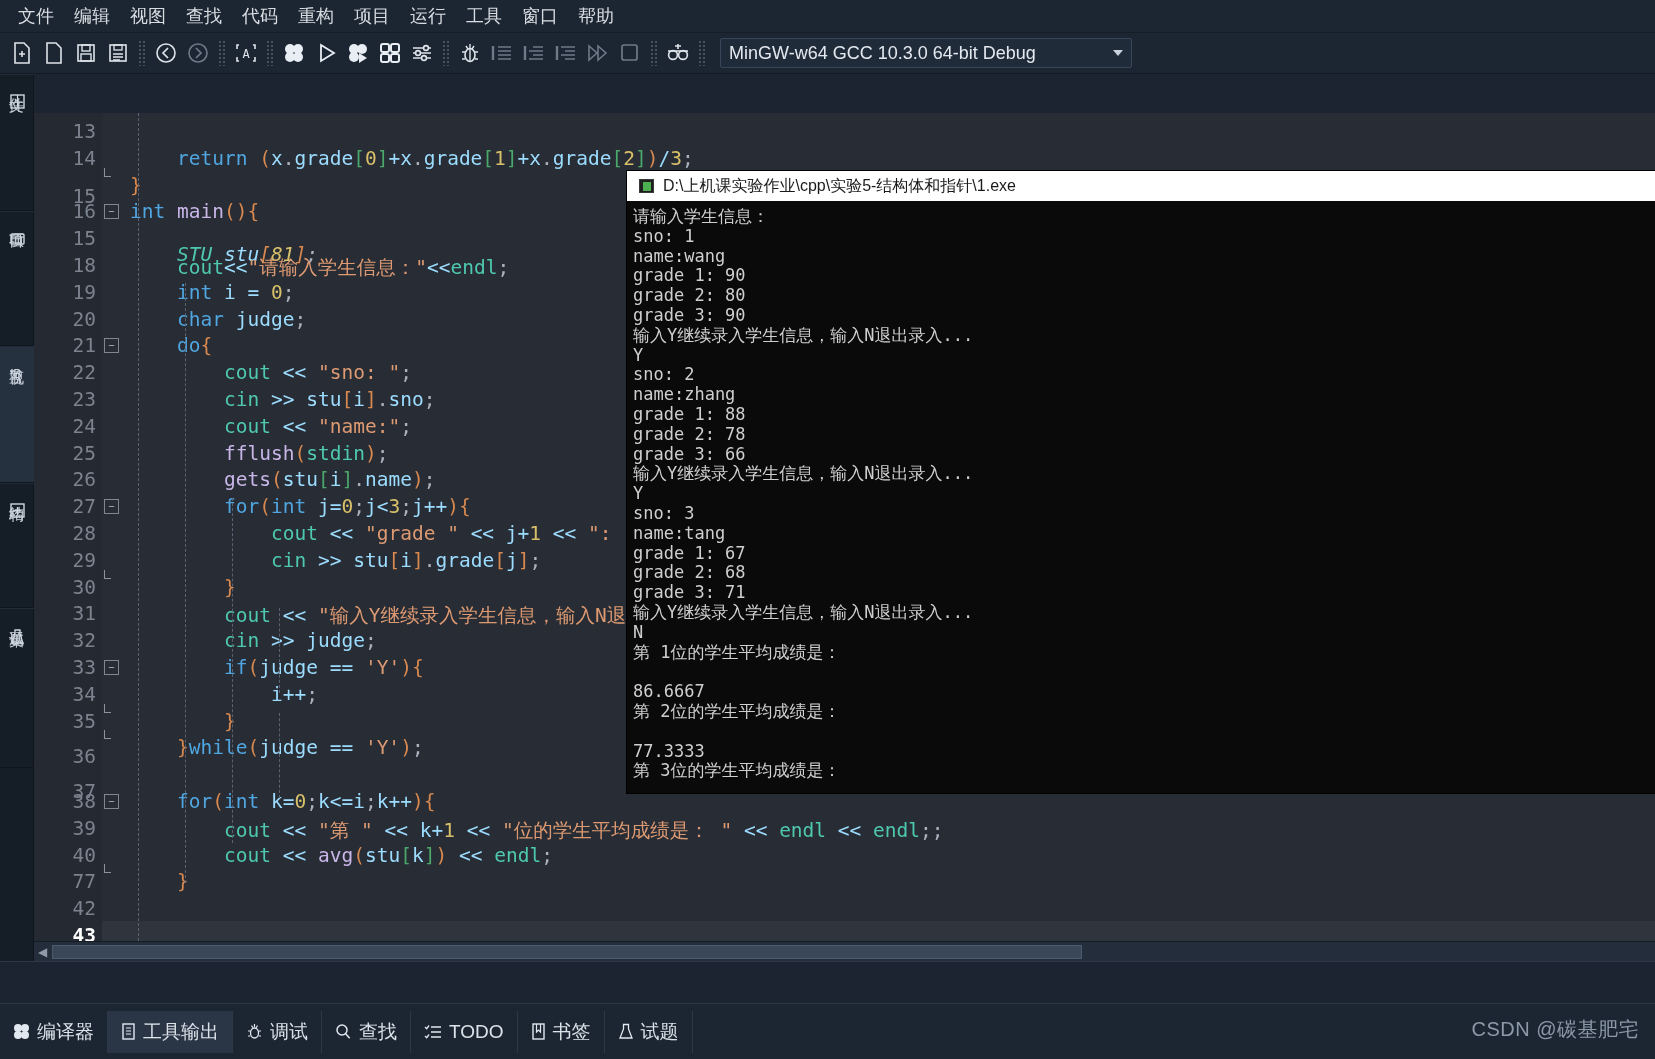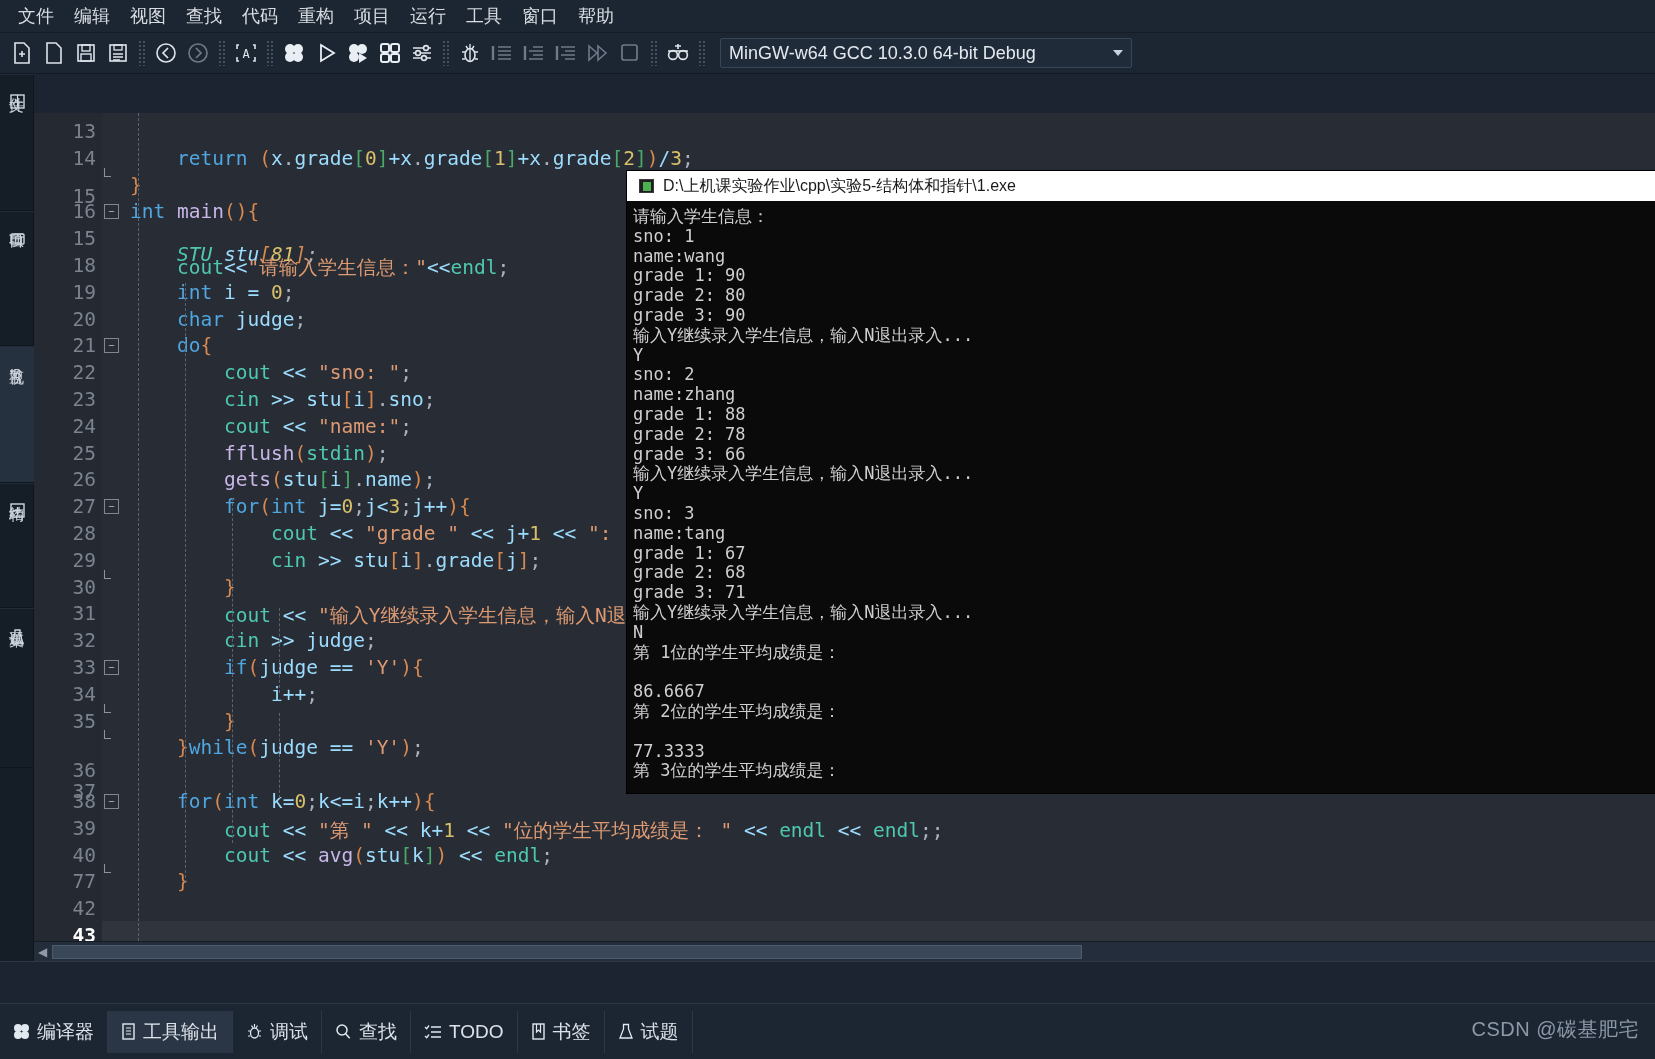--- a/index.html
+++ b/index.html
@@ -507,21 +507,21 @@
         <div class="lnum" style="top: 516.2px;">32</div>
         <div class="codetext" style="top: 516.2px;"><span class="pun"> </span><span class="pun"> </span><span class="pun"> </span><span class="pun"> </span><span class="pun"> </span><span class="pun"> </span><span class="pun"> </span><span class="pun"> </span><span class="typ">cin</span><span class="pun"> </span><span class="op">&gt;&gt;</span><span class="pun"> </span><span class="var">judge</span><span class="pun">;</span></div>
         <div class="lnum" style="top: 543px;">33</div>
         <div class="fold" style="top: 547px;">−</div>
         <div class="codetext" style="top: 543px;"><span class="pun"> </span><span class="pun"> </span><span class="pun"> </span><span class="pun"> </span><span class="pun"> </span><span class="pun"> </span><span class="pun"> </span><span class="pun"> </span><span class="kw">if</span><span class="br1">(</span><span class="var">judge</span><span class="pun"> </span><span class="op">==</span><span class="pun"> </span><span class="str">'Y'</span><span class="br1">)</span><span class="br1">{</span></div>
         <div class="lnum" style="top: 569.8px;">34</div>
         <div class="codetext" style="top: 569.8px;"><span class="pun"> </span><span class="pun"> </span><span class="pun"> </span><span class="pun"> </span><span class="pun"> </span><span class="pun"> </span><span class="pun"> </span><span class="pun"> </span><span class="pun"> </span><span class="pun"> </span><span class="pun"> </span><span class="pun"> </span><span class="var">i</span><span class="op">++</span><span class="pun">;</span></div>
         <div class="lnum" style="top: 596.6px;">35</div>
         <div class="fold" style="top: 590.6px; border-top: none; border-right: none; border-bottom: 1px solid rgb(139, 147, 159); border-left: 1px solid rgb(139, 147, 159); border-image: initial; height: 9px; width: 7px;"></div>
         <div class="codetext" style="top: 596.6px;"><span class="pun"> </span><span class="pun"> </span><span class="pun"> </span><span class="pun"> </span><span class="pun"> </span><span class="pun"> </span><span class="pun"> </span><span class="pun"> </span><span class="br1">}</span></div>
-        <div class="lnum" style="top: 646px; text-align: right;">36</div>
+        <div class="lnum" style="top: 632px; text-align: right;">36</div>
         <div class="fold" style="top: 617.4px; border-top: none; border-right: none; border-bottom: 1px solid rgb(139, 147, 159); border-left: 1px solid rgb(139, 147, 159); border-image: initial; height: 9px; width: 7px;"></div>
         <div class="codetext" style="top: 623.4px;"><span class="pun"> </span><span class="pun"> </span><span class="pun"> </span><span class="pun"> </span><span class="br1">}</span><span class="kw">while</span><span class="br1">(</span><span class="var">judge</span><span class="pun"> </span><span class="op">==</span><span class="pun"> </span><span class="str">'Y'</span><span class="br1">)</span><span class="pun">;</span></div>
         <div class="lnum" style="top: 667px;">37</div>
         <div class="lnum" style="top: 677px;">38</div>
         <div class="fold" style="top: 681px;">−</div>
         <div class="codetext" style="top: 677px;"><span class="pun"> </span><span class="pun"> </span><span class="pun"> </span><span class="pun"> </span><span class="kw">for</span><span class="br1">(</span><span class="kw">int</span><span class="pun"> </span><span class="var">k</span><span class="op">=</span><span class="num">0</span><span class="pun">;</span><span class="var">k</span><span class="op">&lt;=</span><span class="var">i</span><span class="pun">;</span><span class="var">k</span><span class="op">++</span><span class="br1">)</span><span class="br1">{</span></div>
         <div class="lnum" style="top: 703.8px;">39</div>
         <div class="codetext" style="top: 703.8px;"><span class="pun"> </span><span class="pun"> </span><span class="pun"> </span><span class="pun"> </span><span class="pun"> </span><span class="pun"> </span><span class="pun"> </span><span class="pun"> </span><span class="typ">cout</span><span class="pun"> </span><span class="op">&lt;&lt;</span><span class="pun"> </span><span class="str">"第 "</span><span class="pun"> </span><span class="op">&lt;&lt;</span><span class="pun"> </span><span class="var">k</span><span class="op">+</span><span class="num">1</span><span class="pun"> </span><span class="op">&lt;&lt;</span><span class="pun"> </span><span class="str">"位的学生平均成绩是： "</span><span class="pun"> </span><span class="op">&lt;&lt;</span><span class="pun"> </span><span class="typ">endl</span><span class="pun"> </span><span class="op">&lt;&lt;</span><span class="pun"> </span><span class="typ">endl</span><span class="pun">;</span><span class="pun">;</span></div>
         <div class="lnum" style="top: 730.6px;">40</div>
         <div class="codetext" style="top: 730.6px;"><span class="pun"> </span><span class="pun"> </span><span class="pun"> </span><span class="pun"> </span><span class="pun"> </span><span class="pun"> </span><span class="pun"> </span><span class="pun"> </span><span class="typ">cout</span><span class="pun"> </span><span class="op">&lt;&lt;</span><span class="pun"> </span><span class="fn">avg</span><span class="br1">(</span><span class="var">stu</span><span class="br2">[</span><span class="var">k</span><span class="br2">]</span><span class="br1">)</span><span class="pun"> </span><span class="op">&lt;&lt;</span><span class="pun"> </span><span class="typ">endl</span><span class="pun">;</span></div>

